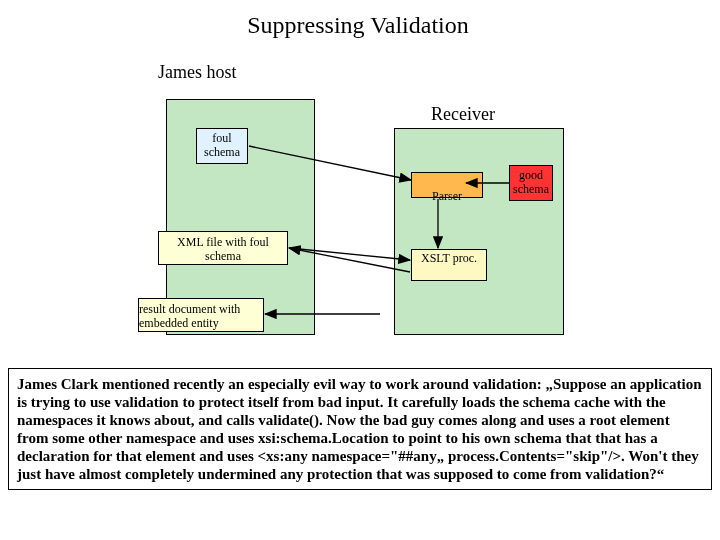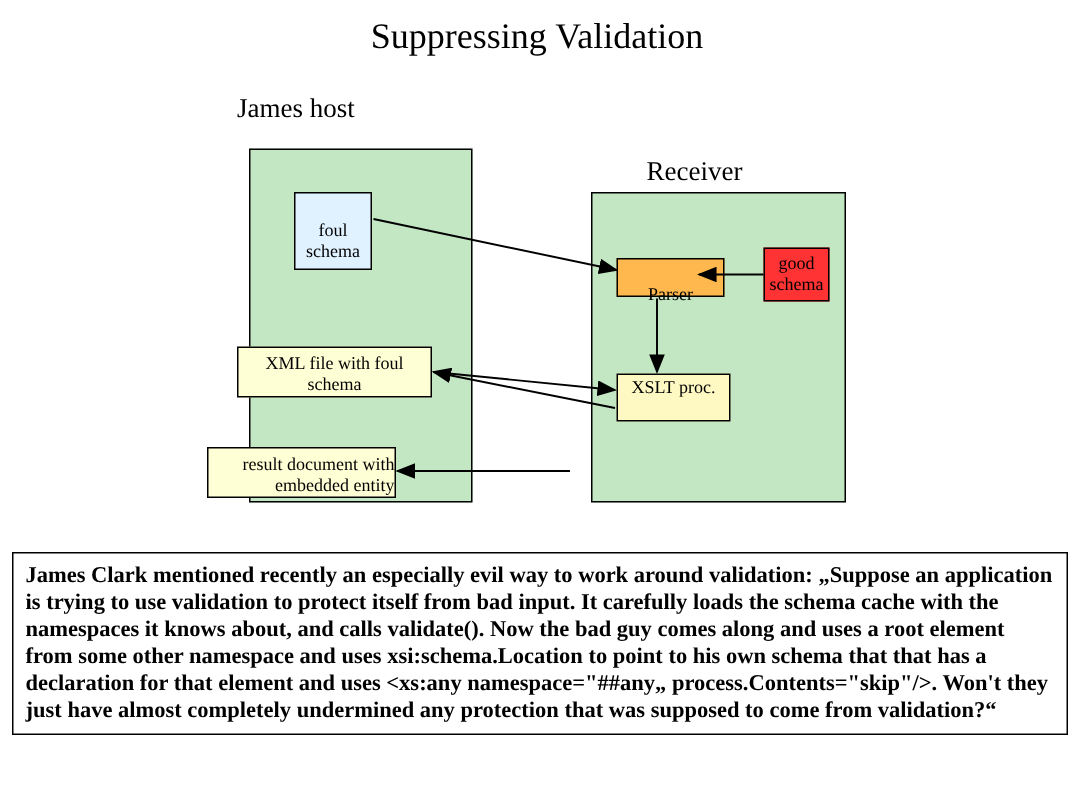--- a/index.html
+++ b/index.html
@@ -46,27 +46,27 @@
     width: 170px;
     height: 207px;
     background: #c3e6c3;
     border: 1px solid #000;
   }
   .foul-schema {
     position: absolute;
     left: 196px;
     top: 128px;
     width: 52px;
-    height: 52px;
+    height: 36px;
     background: #e0f2ff;
     border: 1px solid #000;
     font-size: 12px;
     line-height: 1.15;
     text-align: center;
-    padding-top: 18px;
+    padding-top: 3px;
   }
   .good-schema {
     position: absolute;
     left: 509px;
     top: 165px;
     width: 44px;
     height: 36px;
     background: #ff3333;
     border: 1px solid #000;
     font-size: 12px;
@@ -115,21 +115,21 @@
   .result-box {
     position: absolute;
     left: 138px;
     top: 298px;
     width: 126px;
     height: 34px;
     background: #ffffd6;
     border: 1px solid #000;
     font-size: 12px;
     line-height: 1.2;
-    text-align: right;
+    text-align: left;
     padding-top: 3px;
   }
   svg.arrows {
     position: absolute;
     left: 0; top: 0;
     width: 720px; height: 370px;
     pointer-events: none;
   }
   .para-box {
     position: absolute;

